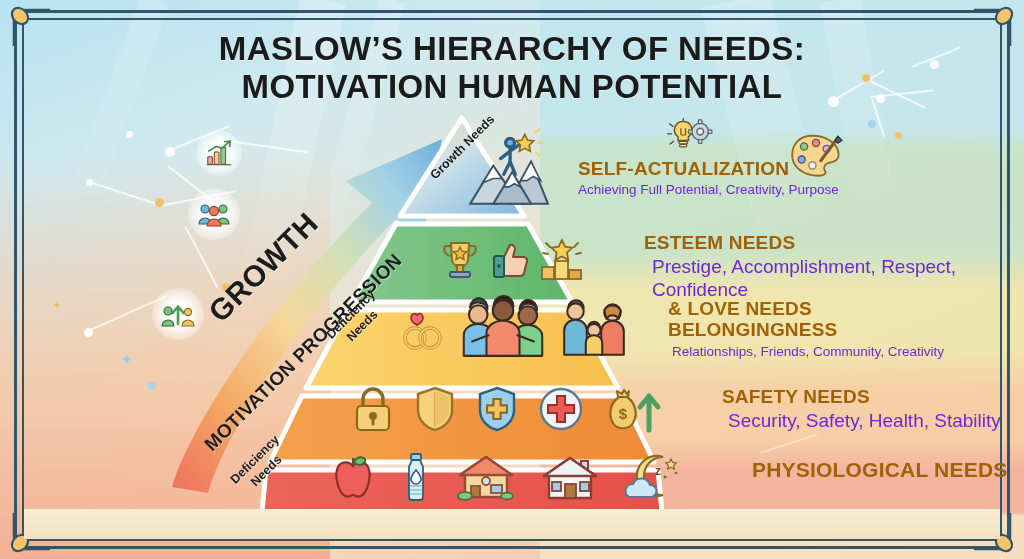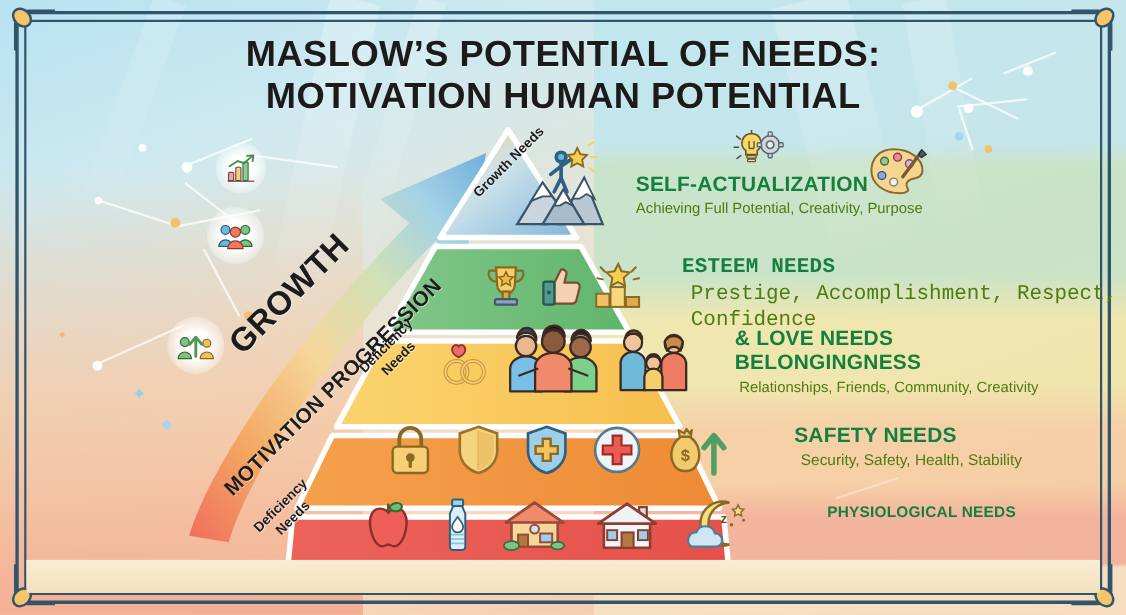--- a/index.html
+++ b/index.html
@@ -68,22 +68,22 @@
   .lbl-def1{left:318px;top:305px;width:78px;}
   .lbl-def2{left:222px;top:450px;width:78px;}
 
   
   .pyr{position:absolute;left:262px;top:112px;width:400px;height:400px;z-index:7;}
   .pyr svg{position:absolute;inset:0;width:100%;height:100%;}
   .tier-icons{position:absolute;display:flex;align-items:center;justify-content:center;gap:6px;z-index:8;}
 
   
   .tierinfo{position:absolute;z-index:10;}
-  .tierinfo .hd{font-weight:bold;color:#15803d;letter-spacing:.2px;line-height:1.12;}
-  .tierinfo .sb{color:#4d7c0f;margin-top:3px;line-height:1.2;}
+  .tierinfo .hd{font-weight:bold;color:#a16207;letter-spacing:.2px;line-height:1.12;}
+  .tierinfo .sb{color:#6d28d9;margin-top:3px;line-height:1.2;}
 
   
   .footer-band{position:absolute;left:24px;right:24px;bottom:20px;height:30px;
     background:linear-gradient(to bottom,#f9ecd4,#f3e0bf);z-index:11;}
   .footer-txt{position:absolute;left:0;right:0;bottom:26px;text-align:center;z-index:12;
     font-size:15px;font-weight:bold;letter-spacing:.4px;color:#1b1b1b;}
   svg{overflow:visible;}
 </style>
 </head>
 <body>
@@ -227,21 +227,21 @@
       </svg>
   </div>
   <div class="corner c-br">
     <svg viewBox="0 0 42 42">
         <path d="M4 40 L4 16 A12 12 0 0 1 16 4 L40 4" fill="none" stroke="#31556b" stroke-width="2.6"></path>
         <ellipse cx="10" cy="10" rx="7" ry="9" transform="rotate(-45 10 10)" fill="#f7c469" stroke="#31556b" stroke-width="2.2"></ellipse>
       </svg>
   </div>
 
   <div class="title">
-    <div class="l1">MASLOW’S POTENTIAL OF NEEDS:</div>
+    <div class="l1">MASLOW’S HIERARCHY OF NEEDS:</div>
     <div class="l2">MOTIVATION HUMAN POTENTIAL</div>
   </div>
 
   <div class="arrow-wrap">
     <svg viewBox="0 0 360 400" preserveAspectRatio="none">
       <defs>
         <linearGradient id="agrad" x1="0" y1="1" x2="1" y2="0">
           <stop offset="0%" stop-color="#ef6a5a"></stop>
           <stop offset="22%" stop-color="#f4a65f"></stop>
           <stop offset="45%" stop-color="#f6d79a"></stop>
@@ -460,35 +460,35 @@
       <circle cx="40" cy="24" r="1.6" fill="#8a6a22"></circle>
       <circle cx="51" cy="20" r="1.3" fill="#8a6a22"></circle>
     </svg>
   </div>
 
   <div class="tierinfo" style="left:578px;top:158px;">
     <div class="hd" style="font-size:19px;">SELF-ACTUALIZATION</div>
     <div class="sb" style="font-size:13.5px;">Achieving Full Potential, Creativity, Purpose</div>
   </div>
 
-  <div class="tierinfo" style="left:620px;top:232px;font-family:Liberation Mono, monospace;">
+  <div class="tierinfo" style="left:644px;top:232px;">
     <div class="hd" style="font-size:19px;">ESTEEM NEEDS</div>
     <div class="sb" style="font-size:19px;margin-left:8px;">Prestige, Accomplishment, Respect, Confidence</div>
   </div>
 
   <div class="tierinfo" style="left:668px;top:298px;">
     <div class="hd" style="font-size:19px;">&amp; LOVE NEEDS</div>
     <div class="hd" style="font-size:19px;">BELONGINGNESS</div>
     <div class="sb" style="font-size:13.5px;margin-left:4px;">Relationships, Friends, Community, Creativity</div>
   </div>
 
   <div class="tierinfo" style="left:722px;top:386px;">
     <div class="hd" style="font-size:19px;">SAFETY NEEDS</div>
-    <div class="sb" style="font-size:14px;margin-left:6px;">Security, Safety, Health, Stability</div>
+    <div class="sb" style="font-size:19px;margin-left:6px;">Security, Safety, Health, Stability</div>
   </div>
 
   <div class="tierinfo" style="left:752px;top:458px;">
-    <div class="hd" style="font-size:14px;">PHYSIOLOGICAL NEEDS</div>
+    <div class="hd" style="font-size:21px;">PHYSIOLOGICAL NEEDS</div>
   </div>
 
   <div class="footer-band"></div>
 
 </div>
 
 </body></html>

